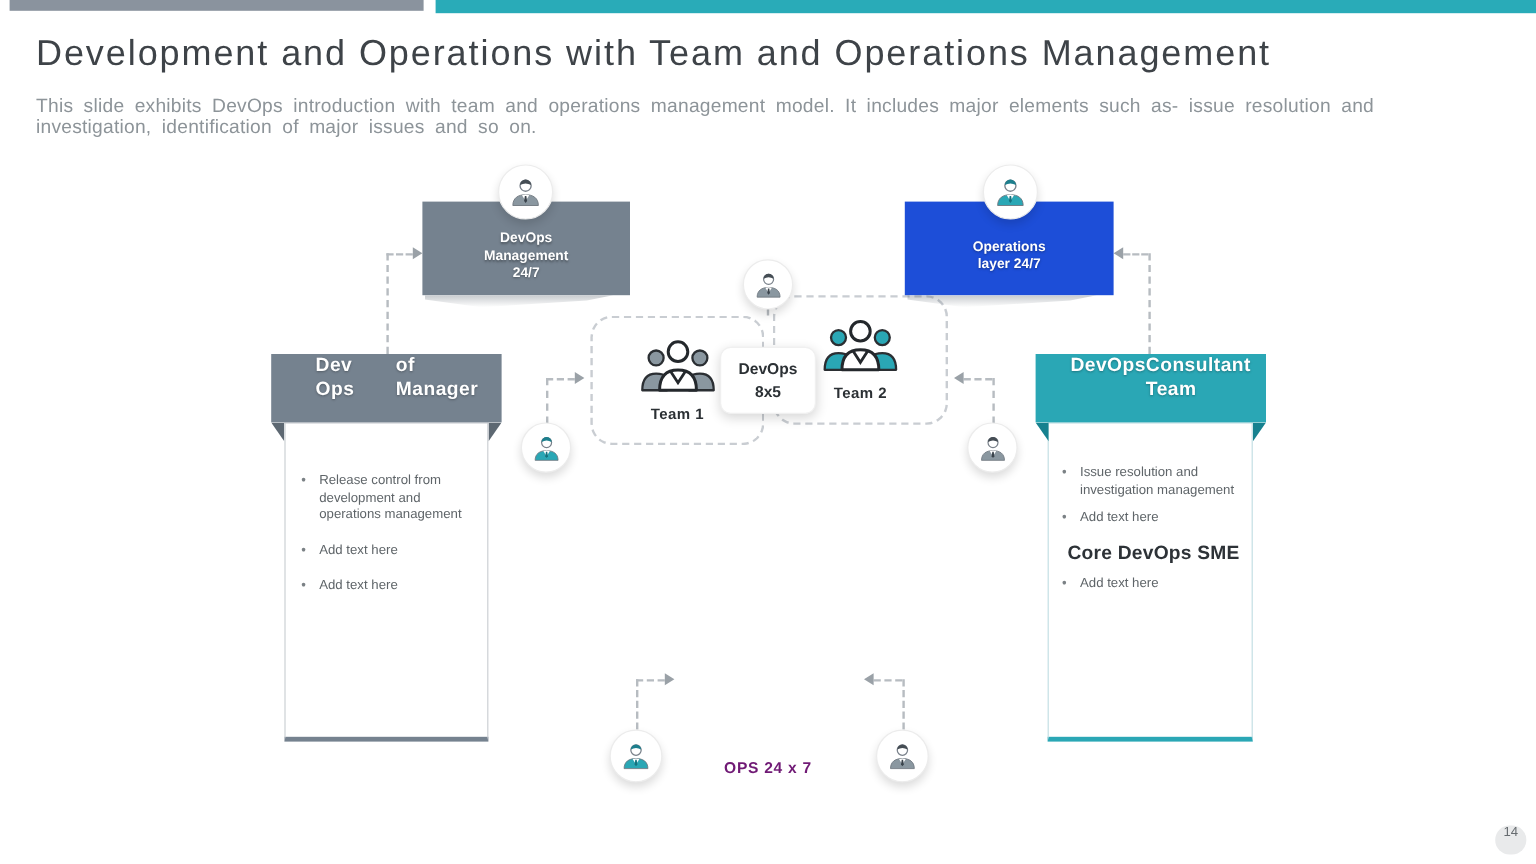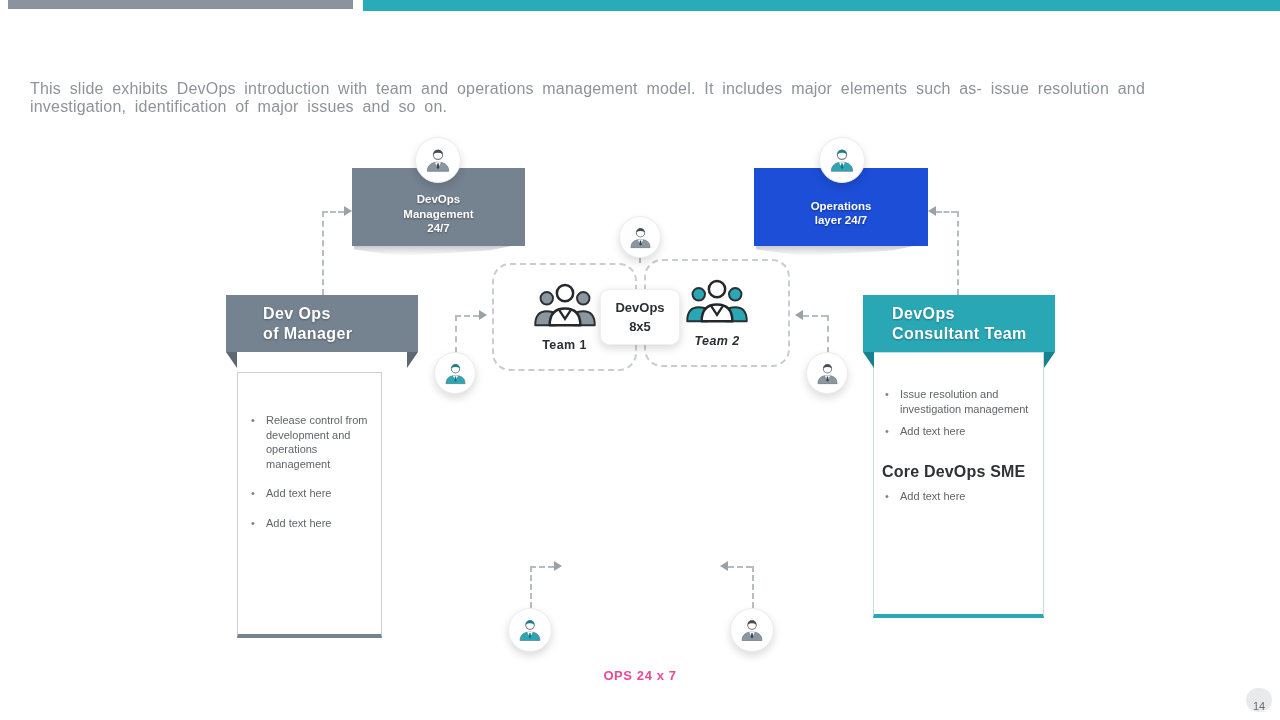--- a/index.html
+++ b/index.html
@@ -70,21 +70,21 @@
   
   .dashv { border-left:2px dashed #b7bcc1; width:0; z-index:0; }
   .dashh { border-top:2px dashed #b7bcc1; height:0; z-index:0; }
   .arr-r { width:0; height:0; border-left:8px solid #9aa1a7;
            border-top:5px solid transparent; border-bottom:5px solid transparent; z-index:1; }
   .arr-l { width:0; height:0; border-right:8px solid #9aa1a7;
            border-top:5px solid transparent; border-bottom:5px solid transparent; z-index:1; }
 
   
   .panel-header {
-    display:flex; flex-direction:column; justify-content:center;
+    display:flex; justify-content:center;
     color:#fff; font-weight:700; font-size:16px; line-height:1.25;
     padding-left:37px; letter-spacing:.4px; text-shadow:0 1px 2px rgba(0,0,0,.3); z-index:2;
   }
   .panel-header.gray { background:#75828f; }
   .panel-header.teal { background:#2aa7b5; }
   .fold { width:11px; height:16px; z-index:2; }
   .fold.l { clip-path:polygon(0 0, 100% 0, 100% 100%); }
   .fold.r { clip-path:polygon(0 0, 100% 0, 0 100%); }
   .fold.graydk { background:#5d6872; }
   .fold.tealdk { background:#16818f; }
@@ -92,28 +92,28 @@
     background:#fff; z-index:1; font-size:11px; color:#5f6569; line-height:14.5px;
   }
   .panel-body.grayb { border:1px solid #ccd0d4; border-bottom:4px solid #75828f; padding:40px 12px 0 10px; }
   .panel-body.tealb { border:1px solid #c3dfe4; border-bottom:4px solid #2aa7b5; padding:34px 10px 0 8px; }
   .panel-body ul { list-style:none; }
   .panel-body li { position:relative; padding-left:18px; }
   .panel-body li::before { content:"•"; position:absolute; left:3px; top:0; color:#7b8185; }
   .grayb li { margin-bottom:15px; }
   .tealb ul.tight li { margin-bottom:8px; }
   .subhead { font-size:16px; font-weight:700; color:#2d3237; letter-spacing:.2px;
-             margin:26px 0 10px 0; }
-
-  .ops-caption { font-size:13px; font-weight:700; color:#ec4899; letter-spacing:.6px;
-                 text-align:center;margin-top:36px; }
+             margin:16px 0 10px 0;text-align:right; }
+
+  .ops-caption { font-size:13px; font-weight:700; color:#701a75; letter-spacing:.6px;
+                 text-align:center; }
 
   .page-badge {
     left:1246px; top:688px; width:26px; height:24px; background:#e9eaeb; border-radius:12px;
-    display:flex; align-items:flex-end; justify-content:center;
+    display:flex; align-items:flex-start; justify-content:center;
     font-size:11px; color:#676c70;
   }
 
   .icon-svg { display:block; }
 </style>
 </head>
 <body>
 
 <svg width="0" height="0" style="position:absolute">
   <defs>
@@ -134,20 +134,21 @@
       <path d="M26.5 28.5 L33 38.5 L39.5 28.5" fill="none" stroke="#24282c" stroke-width="2.4"></path>
     </symbol>
   </defs>
 </svg>
 
 <div id="slide">
 
   <div class="bar gray"></div>
   <div class="bar teal"></div>
 
+  <div class="abs title">Development and Operations with Team and Operations Management</div>
   <div class="abs subtitle">This slide exhibits DevOps  introduction with team and operations  management  model. It includes major elements such as- issue resolution and investigation,  identification  of major issues and so on.</div>
 
   <div class="abs dashv" style="left:322px; top:211px; height:84px;"></div>
   <div class="abs dashh" style="left:322px; top:211px; width:22px;"></div>
   <div class="abs arr-r" style="left:344px; top:206px;"></div>
 
   <div class="abs dashv" style="left:957px; top:211px; height:84px;"></div>
   <div class="abs dashh" style="left:936px; top:211px; width:21px;"></div>
   <div class="abs arr-l" style="left:928px; top:206px;"></div>
 
@@ -195,21 +196,21 @@
         <use href="#sym-person"></use>
       </svg>
   </div>
 
   <div class="abs teambox g-gray" style="left:492px; top:263px; width:145px; height:108px;">
     <svg class="icon-svg" width="64" height="48">
         <use href="#sym-group"></use>
       </svg>
     <span class="teamlabel">Team 1</span>
   </div>
-  <div class="abs teambox g-teal" style="left:644px; top:259px; width:146px; height:108px;font-style:italic;">
+  <div class="abs teambox g-teal" style="left:644px; top:246px; width:146px; height:108px;">
     <svg class="icon-svg" width="64" height="48">
         <use href="#sym-group"></use>
       </svg>
     <span class="teamlabel">Team 2</span>
   </div>
 
   <div class="abs card8x5" style="left:600px; top:289px; width:80px; height:56px;">
     <span>DevOps</span>
     <span>8x5</span>
   </div>
@@ -238,21 +239,21 @@
         <use href="#sym-person"></use>
       </svg>
   </div>
 
   <div class="abs panel-header gray" style="left:226px; top:295px; width:192px; height:57px;">
     <span>Dev Ops</span>
     <span>of Manager</span>
   </div>
   <div class="abs fold l graydk" style="left:226px; top:352px;"></div>
   <div class="abs fold r graydk" style="left:407px; top:352px;"></div>
-  <div class="abs panel-body grayb" style="left:237px; top:372px; width:145px; height:266px;">
+  <div class="abs panel-body grayb" style="left:237px; top:352px; width:170px; height:266px;">
     <ul>
       <li>Release control from development and operations management</li>
       <li>Add text here</li>
       <li>Add text here</li>
     </ul>
   </div>
 
   <div class="abs panel-header teal" style="left:863px; top:295px; width:192px; height:57px; padding-left:29px;">
     <span>DevOps</span>
     <span>Consultant Team</span>

